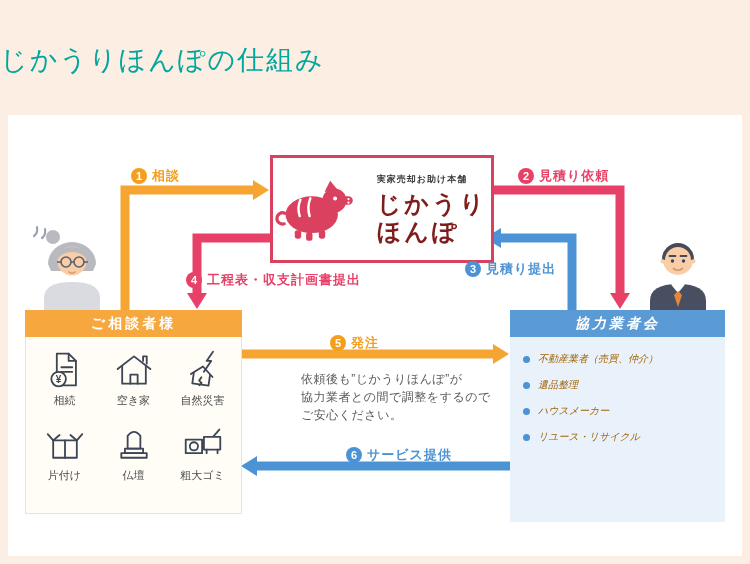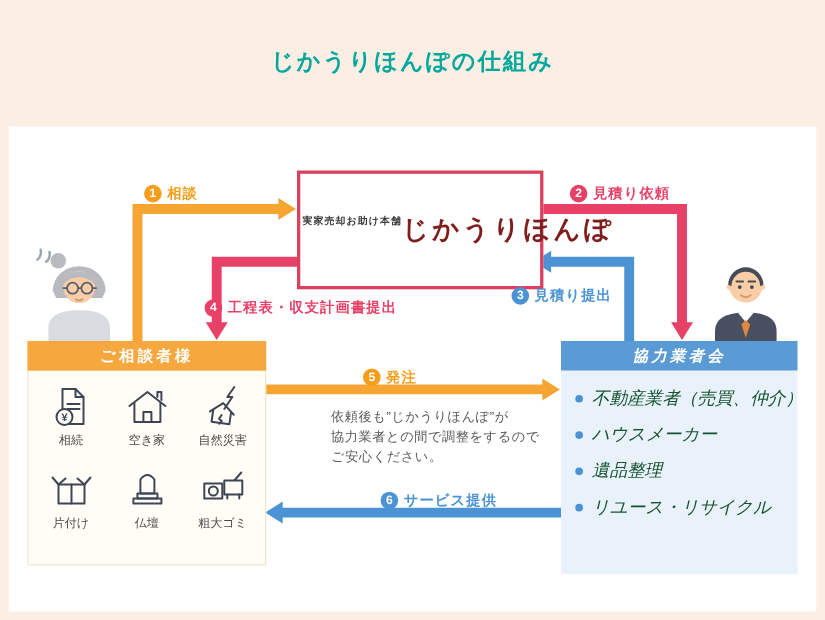--- a/index.html
+++ b/index.html
@@ -2,33 +2,33 @@
 <html><head>
 <meta charset="utf-8">
 <style>
   html,body{margin:0;padding:0;}
   body{
     width:750px;height:564px;position:relative;overflow:hidden;
     background:#fdeee3;
     font-family:"Liberation Sans","DejaVu Sans",sans-serif;
   }
   .page-title{
-    position:absolute;top:42px;left:0;width:100%;text-align:center;
-    font-size:21px;font-weight:700;color:#00a79d;letter-spacing:2px;
+    position:absolute;top:42px;left:0;width:100%;
+    font-size:27px;font-weight:400;color:#00a79d;letter-spacing:2px;
   }
   .panel{position:absolute;left:8px;top:115px;width:734px;height:441px;background:#ffffff;}
   .arrows{position:absolute;left:0;top:0;pointer-events:none;}
 
   
   .logo-box{
     position:absolute;left:270px;top:155px;width:212px;height:96px;
     background:#fff;border:3px solid #d9415e;
     display:flex;align-items:center;padding:3px 4px 3px 2px;
   }
-  .logo-text{display:flex;flex-direction:row;}
+  .logo-text{display:flex;flex-direction:column;margin-left:24px;}
   .logo-tagline{font-size:9px;color:#3a3a3a;letter-spacing:1px;margin-bottom:4px;font-weight:700;white-space:nowrap;}
   .logo-name{font-size:24px;font-weight:800;color:#7f1d1d;letter-spacing:3px;line-height:1.15;white-space:nowrap;}
 
   .person{position:absolute;}
 
   
   .flow-label{position:absolute;display:flex;align-items:center;gap:5px;font-weight:800;font-size:13px;letter-spacing:1px;white-space:nowrap;}
   .flow-num{width:16px;height:16px;border-radius:50%;color:#fff;font-size:11px;line-height:16px;text-align:center;font-weight:700;flex:none;letter-spacing:0;}
   .fl-orange{color:#f59e1b;} .fl-orange .flow-num{background:#f59e1b;}
   .fl-red{color:#e84168;}    .fl-red .flow-num{background:#e84168;}
@@ -40,21 +40,21 @@
   .consulter-box .box-header{background:#f6a73e;margin:-1px -1px 0 -1px;}
   .c-grid{display:grid;grid-template-columns:repeat(3,1fr);padding:13px 4px 0 4px;row-gap:17px;}
   .c-item{display:flex;flex-direction:column;align-items:center;gap:3px;}
   .c-item svg{width:42px;height:40px;display:block;}
   .c-label{font-size:11px;color:#4a4a4a;white-space:nowrap;}
 
   
   .partners-box{position:absolute;left:510px;top:310px;width:215px;height:197px;font-style:italic;}
   .partners-box .box-header{background:#5b9bd5;}
   .p-body{background:#e9f2fa;height:170px;padding:15px 8px 0 13px;display:flex;flex-direction:column;gap:12px;}
-  .p-item{display:flex;align-items:center;gap:8px;font-size:16px;color:#14532d;white-space:nowrap;}
+  .p-item{display:flex;align-items:center;gap:8px;font-size:10px;color:#a16207;white-space:nowrap;}
   .p-bullet{width:7px;height:7px;border-radius:50%;background:#4b93d4;flex:none;}
 
   .note{position:absolute;left:281px;top:370px;font-size:12px;color:#5a5a5a;line-height:18px;letter-spacing:.5px;margin-left:20px;}
 
   
   .ln{stroke:#3d4656;stroke-width:2;fill:none;stroke-linecap:round;stroke-linejoin:round;}
 </style>
 </head>
 <body>
 
@@ -215,25 +215,25 @@
 
 <div class="partners-box">
   <div class="box-header">協力業者会</div>
   <div class="p-body">
     <div class="p-item">
       <span class="p-bullet"></span>
       <span>不動産業者（売買、仲介）</span>
     </div>
     <div class="p-item">
       <span class="p-bullet"></span>
+      <span>遺品整理</span>
+    </div>
+    <div class="p-item">
+      <span class="p-bullet"></span>
       <span>ハウスメーカー</span>
-    </div>
-    <div class="p-item">
-      <span class="p-bullet"></span>
-      <span>遺品整理</span>
     </div>
     <div class="p-item">
       <span class="p-bullet"></span>
       <span>リユース・リサイクル</span>
     </div>
   </div>
 </div>
 
 <div class="flow-label fl-orange" style="left:131px;top:167px;">
   <span class="flow-num">1</span>

